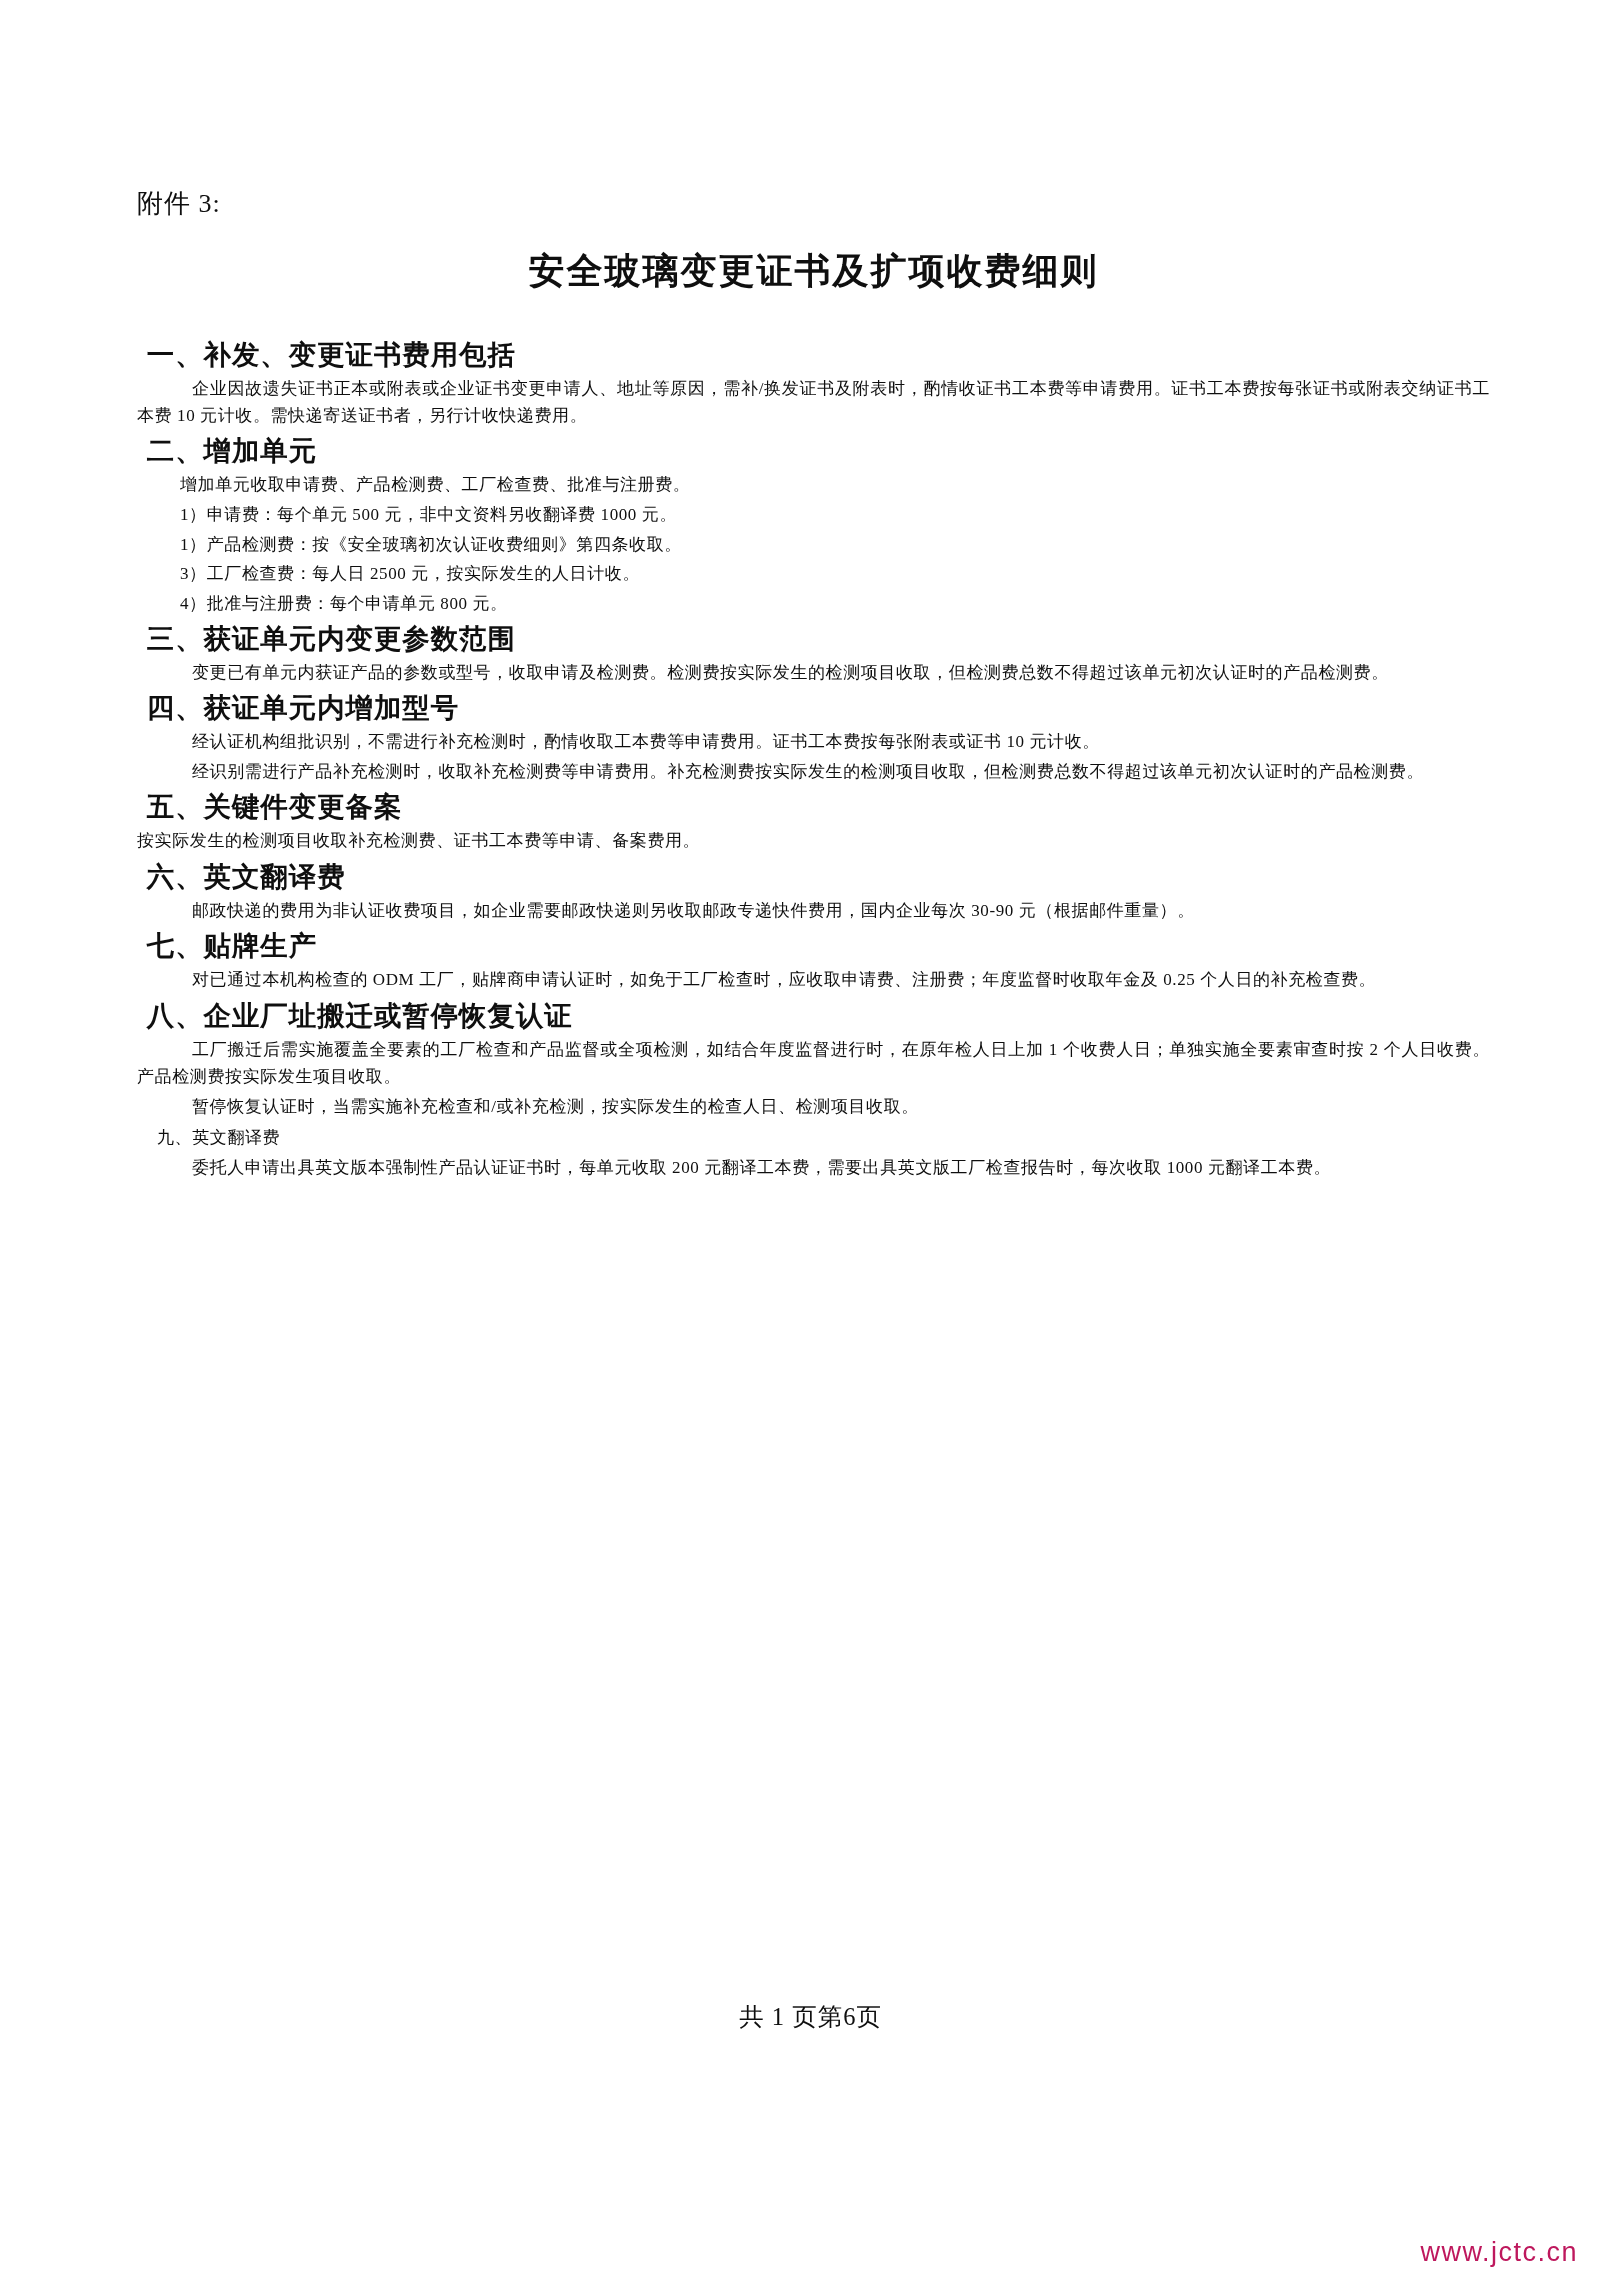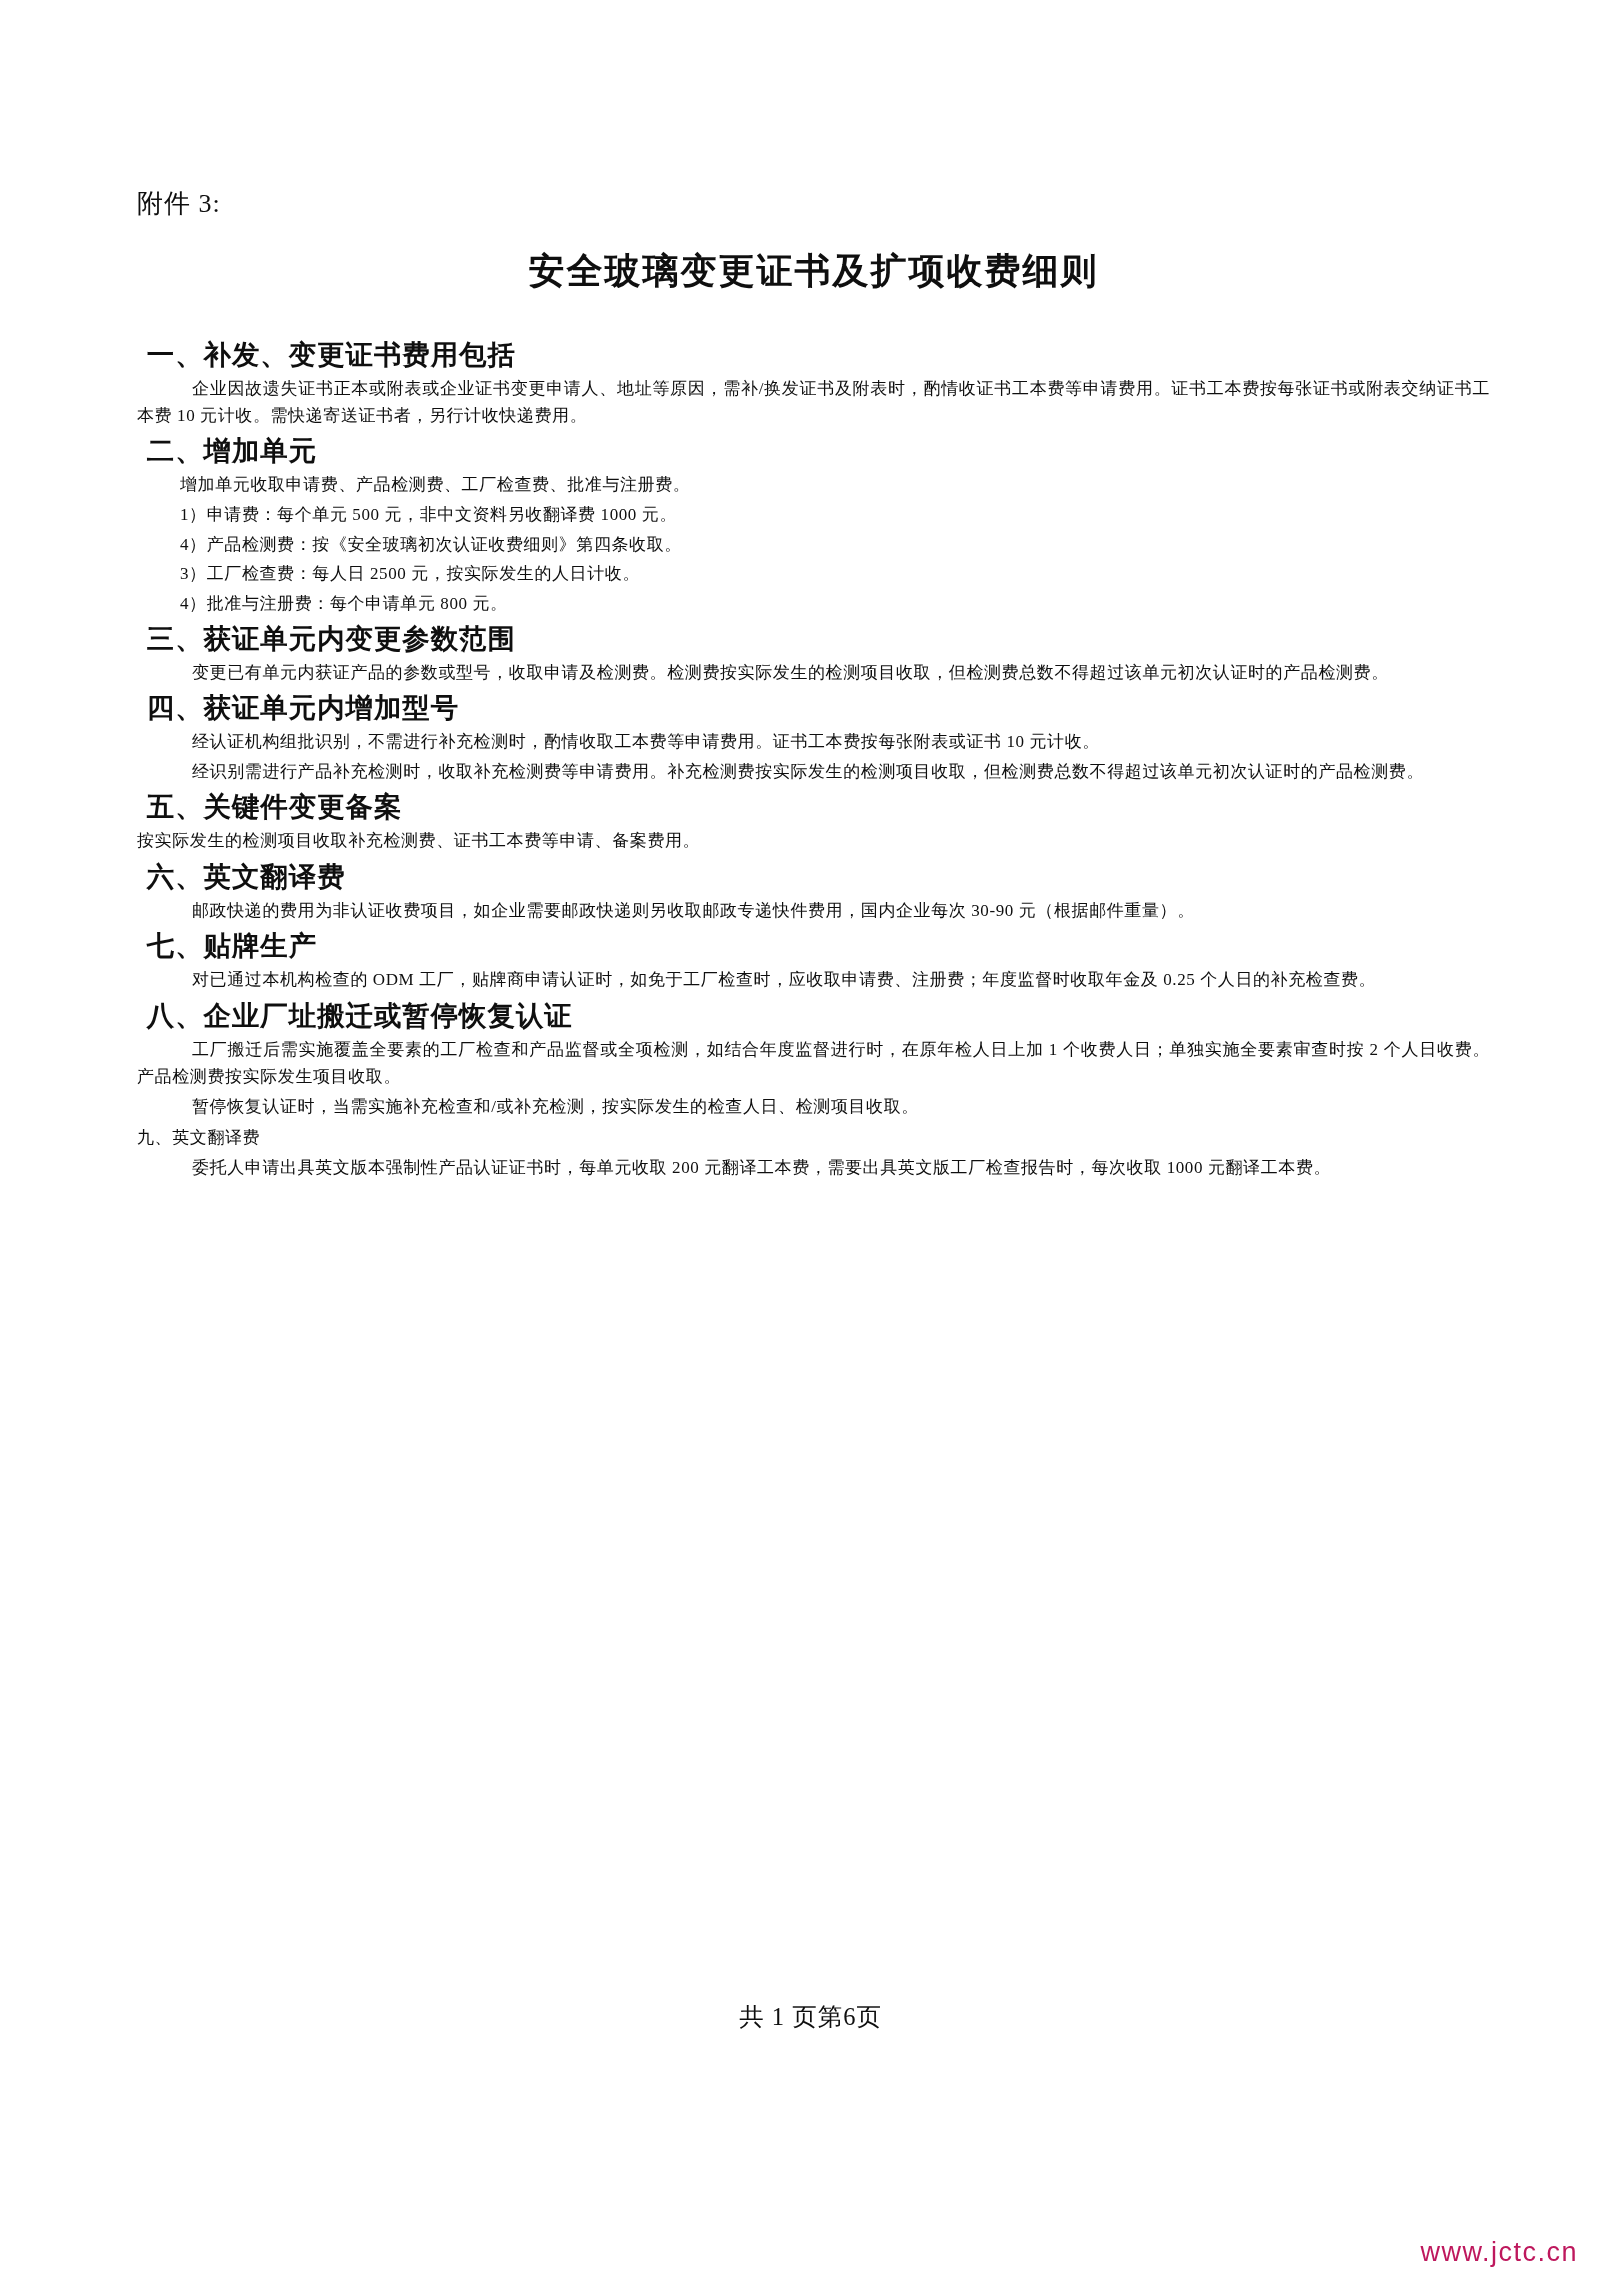--- a/index.html
+++ b/index.html
@@ -96,21 +96,21 @@
 
     <div class="block">
       <div class="section-head">一、补发、变更证书费用包括</div>
       <p class="para indent2">企业因故遗失证书正本或附表或企业证书变更申请人、地址等原因，需补/换发证书及附表时，酌情收证书工本费等申请费用。证书工本费按每张证书或附表交纳证书工本费 10 元计收。需快递寄送证书者，另行计收快递费用。</p>
     </div>
 
     <div class="block">
       <div class="section-head">二、增加单元</div>
       <p class="para indent-list">增加单元收取申请费、产品检测费、工厂检查费、批准与注册费。</p>
       <p class="para indent-list">1）申请费：每个单元 500 元，非中文资料另收翻译费 1000 元。</p>
-      <p class="para indent-list">4）产品检测费：按《安全玻璃初次认证收费细则》第四条收取。</p>
+      <p class="para indent-list">1）产品检测费：按《安全玻璃初次认证收费细则》第四条收取。</p>
       <p class="para indent-list">3）工厂检查费：每人日 2500 元，按实际发生的人日计收。</p>
       <p class="para indent-list">4）批准与注册费：每个申请单元 800 元。</p>
     </div>
 
     <div class="block">
       <div class="section-head">三、获证单元内变更参数范围</div>
       <p class="para indent2">变更已有单元内获证产品的参数或型号，收取申请及检测费。检测费按实际发生的检测项目收取，但检测费总数不得超过该单元初次认证时的产品检测费。</p>
     </div>
 
     <div class="block">
@@ -134,21 +134,21 @@
       <p class="para indent2">对已通过本机构检查的 ODM 工厂，贴牌商申请认证时，如免于工厂检查时，应收取申请费、注册费；年度监督时收取年金及 0.25 个人日的补充检查费。</p>
     </div>
 
     <div class="block">
       <div class="section-head">八、企业厂址搬迁或暂停恢复认证</div>
       <p class="para indent2">工厂搬迁后需实施覆盖全要素的工厂检查和产品监督或全项检测，如结合年度监督进行时，在原年检人日上加 1 个收费人日；单独实施全要素审查时按 2 个人日收费。产品检测费按实际发生项目收取。</p>
       <p class="para indent2">暂停恢复认证时，当需实施补充检查和/或补充检测，按实际发生的检查人日、检测项目收取。</p>
     </div>
 
     <div class="block">
-      <div class="para" style="margin-left:0;">九、英文翻译费</div>
+      <div class="para" style="margin-left:20px;">九、英文翻译费</div>
       <p class="para indent2">委托人申请出具英文版本强制性产品认证证书时，每单元收取 200 元翻译工本费，需要出具英文版工厂检查报告时，每次收取 1000 元翻译工本费。</p>
     </div>
 
   </div>
 
   <div class="footer-pages">共 1 页第6页</div>
   <div class="watermark">www.jctc.cn</div>
 </div>
 
 

